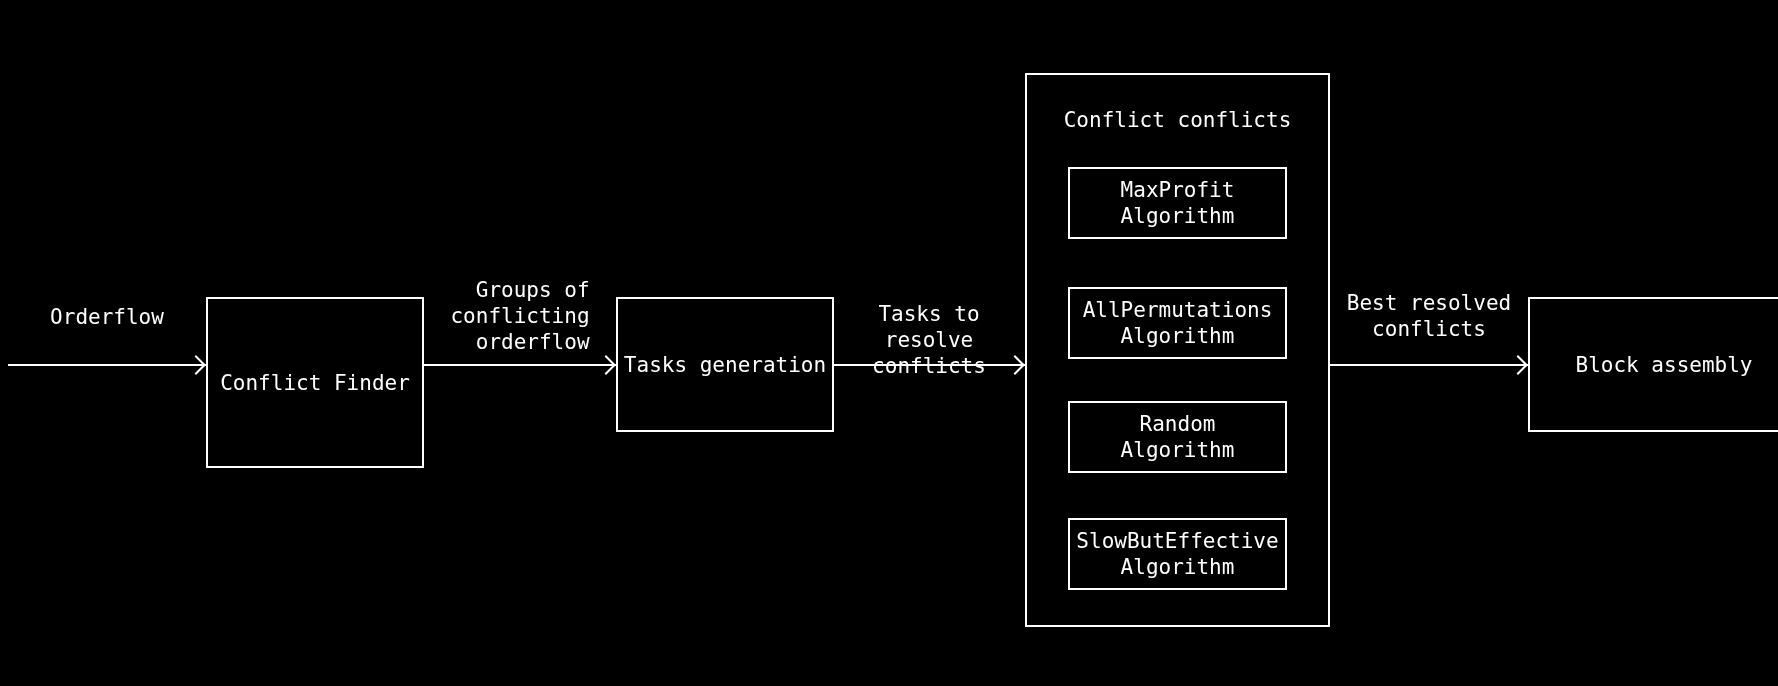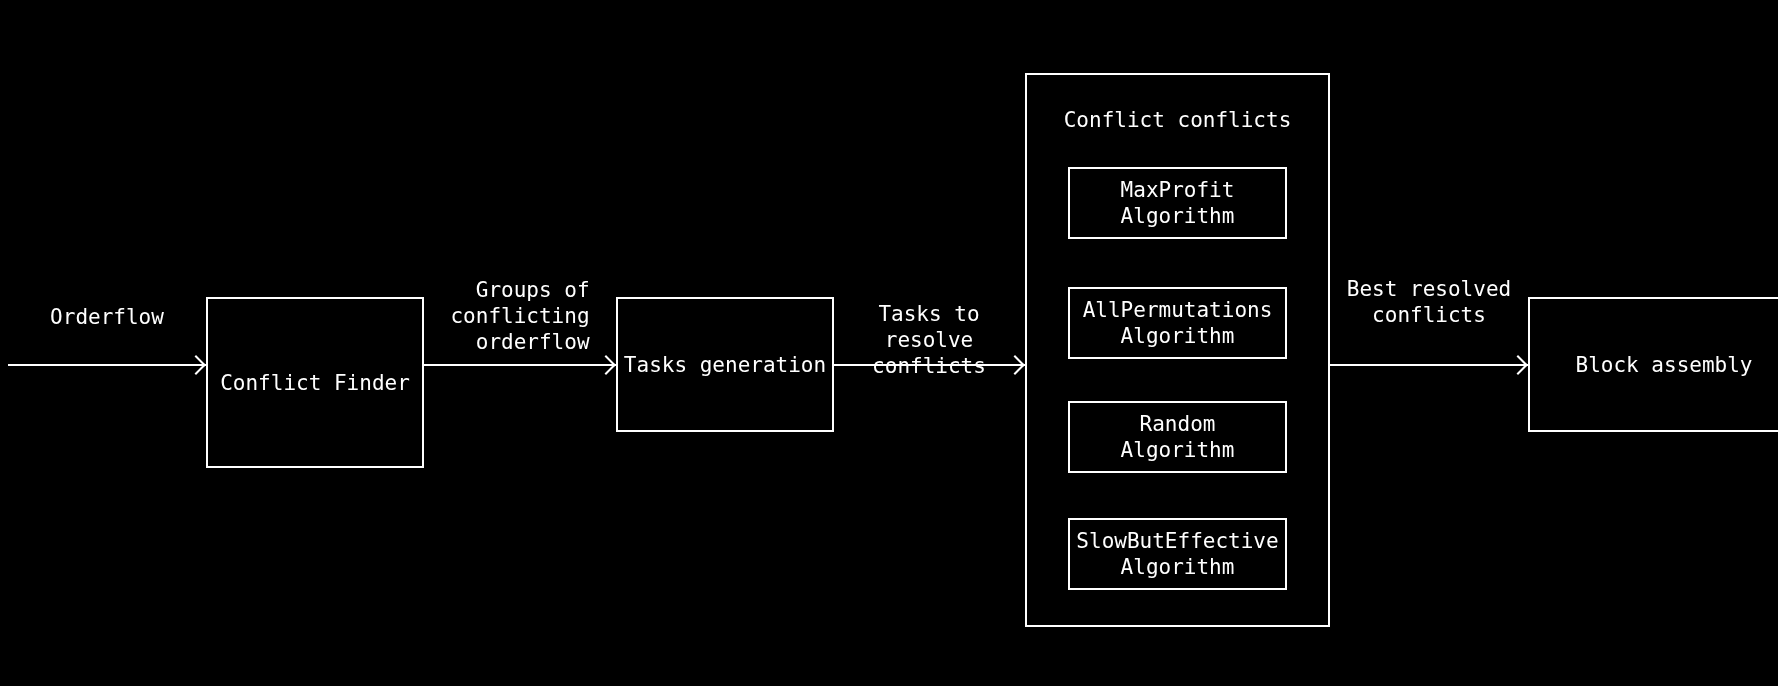--- a/index.html
+++ b/index.html
@@ -75,21 +75,21 @@
   }
   
   .arrow-1 { left: 8px;    width: 198px; }
   .arrow-2 { left: 424px;  width: 192px; }
   .arrow-3 { left: 833px;  width: 192px; }
   .arrow-4 { left: 1330px; width: 198px; }
   
   .label-1 { left: 107px;  top: 304px; }
   .label-2 { left: 520px;  top: 277px; text-align: right; }
   .label-3 { left: 929px;  top: 277px; margin-top: 24px; }
-  .label-4 { left: 1429px; top: 276px; }
+  .label-4 { left: 1429px; top: 290px; }
   
   .node-conflict-finder { left: 206px;  top: 297px; width: 218px; height: 171px; }
   .node-task-generation { left: 616px;  top: 297px; width: 218px; height: 135px; }
   .node-block-assembly  { left: 1528px; top: 297px; width: 260px; height: 135px; padding-left: 12px; }
   
   .group-conflict-resolution { left: 1025px; top: 73px; width: 305px; height: 554px; }
   .algo-box { left: 41px; width: 219px; height: 72px; }
   .algo-0 { top: 92px; }
   .algo-1 { top: 212px; }
   .algo-2 { top: 326px; }

